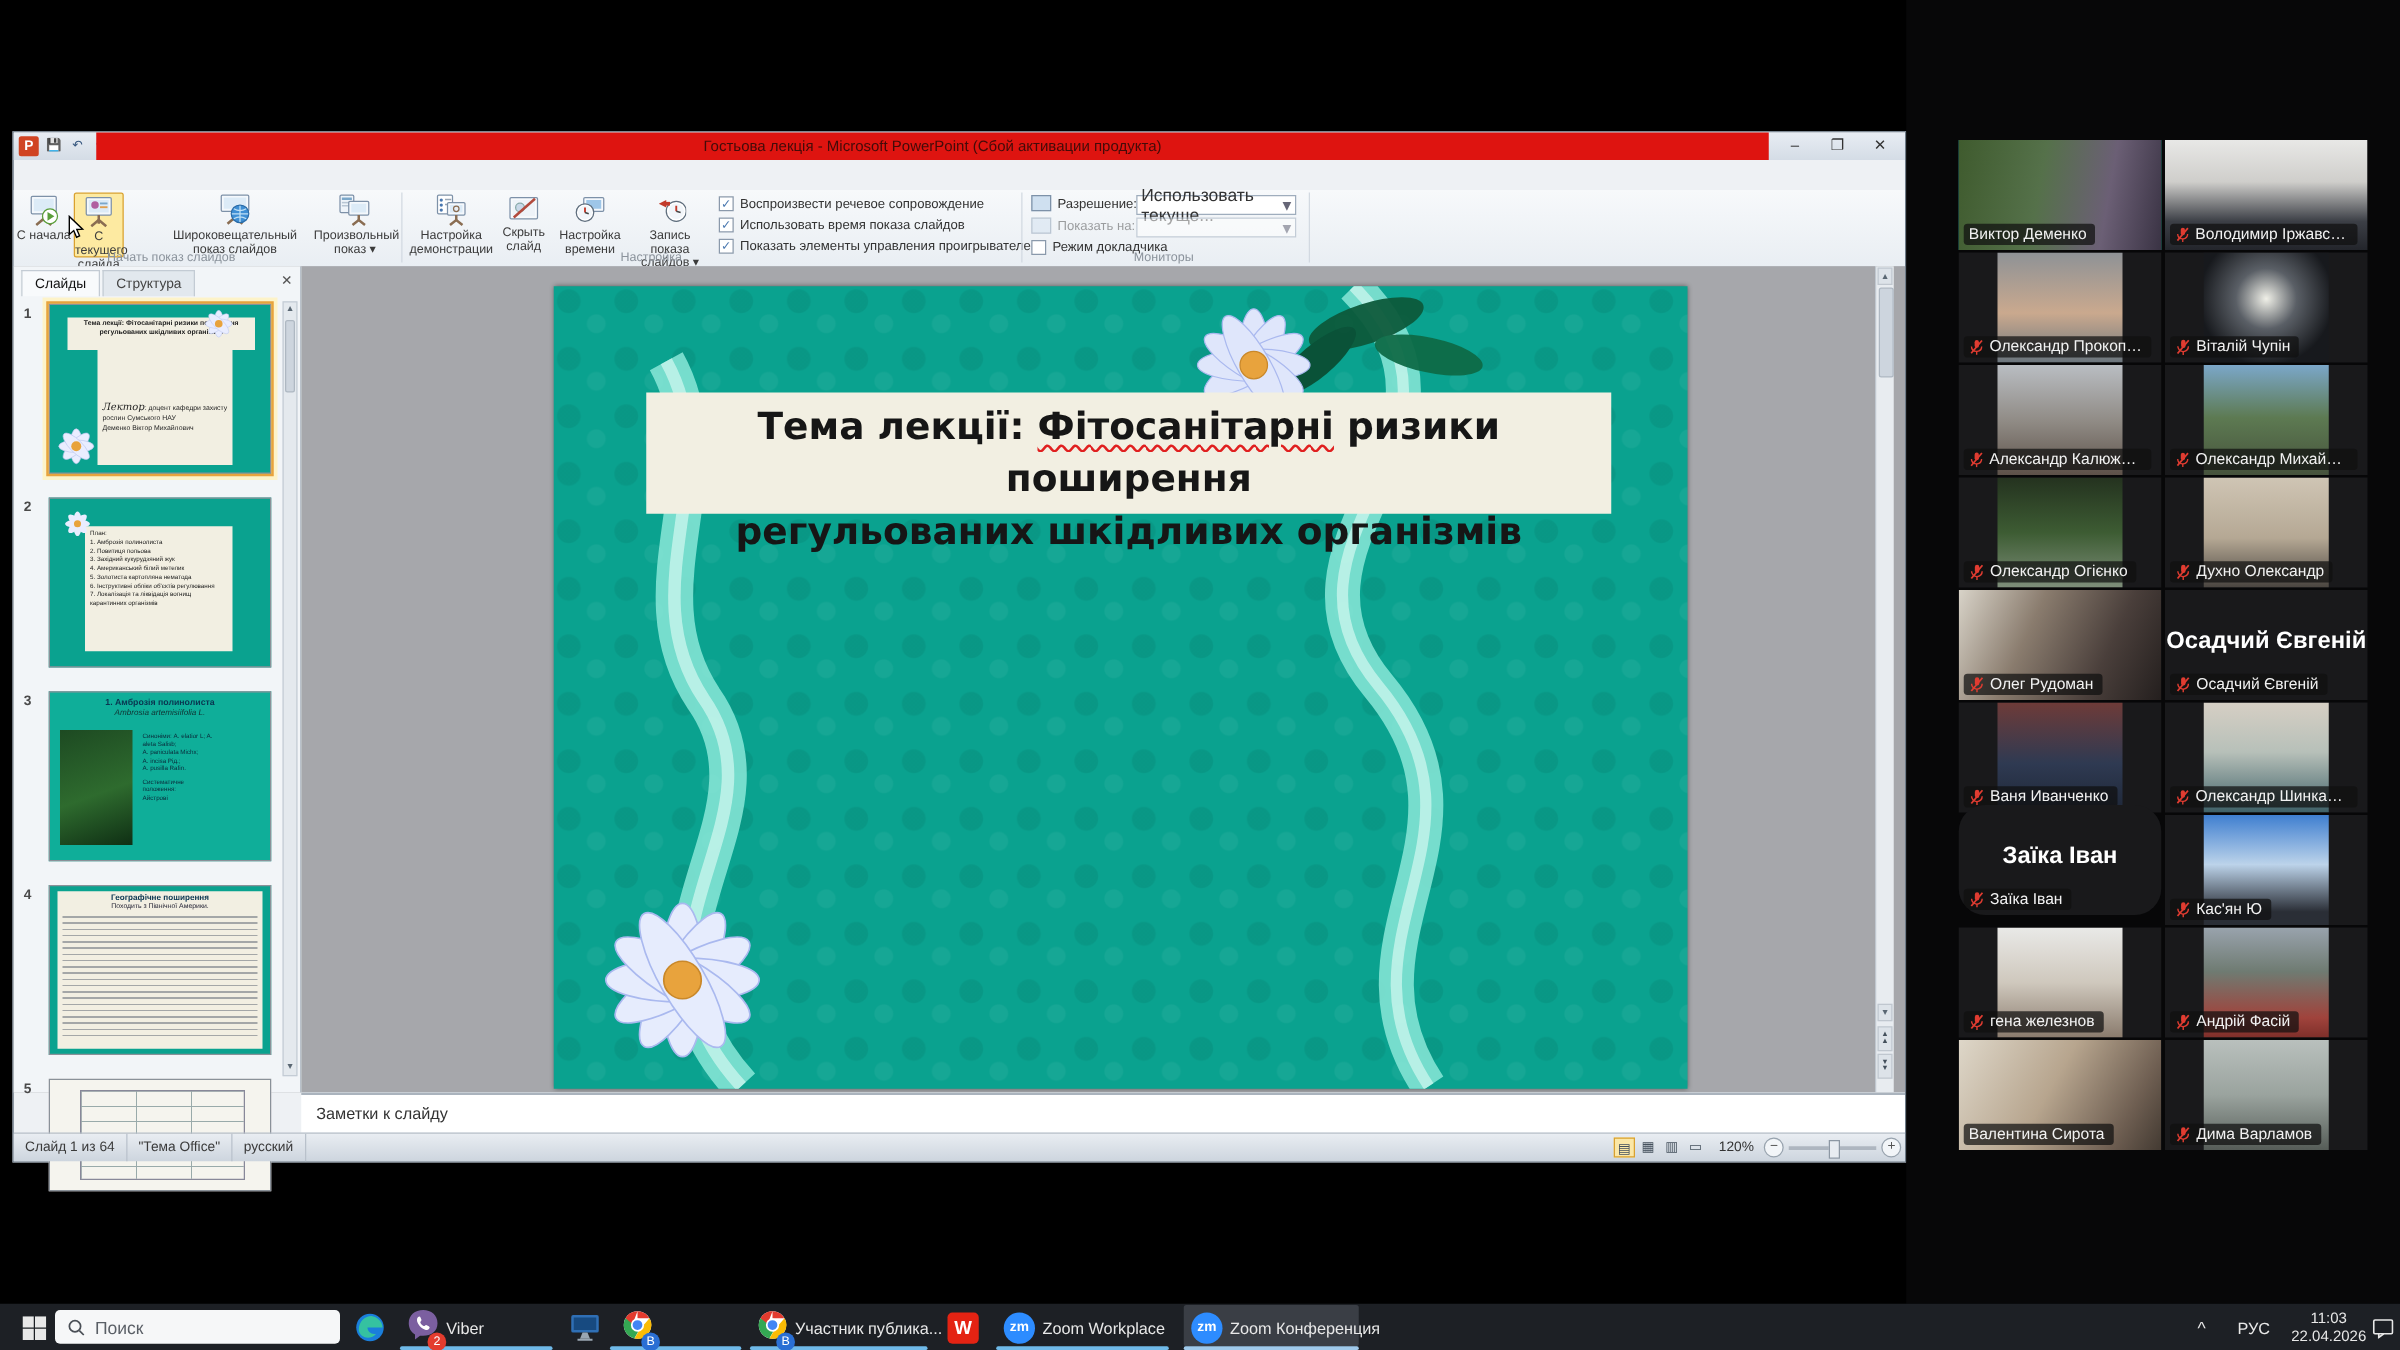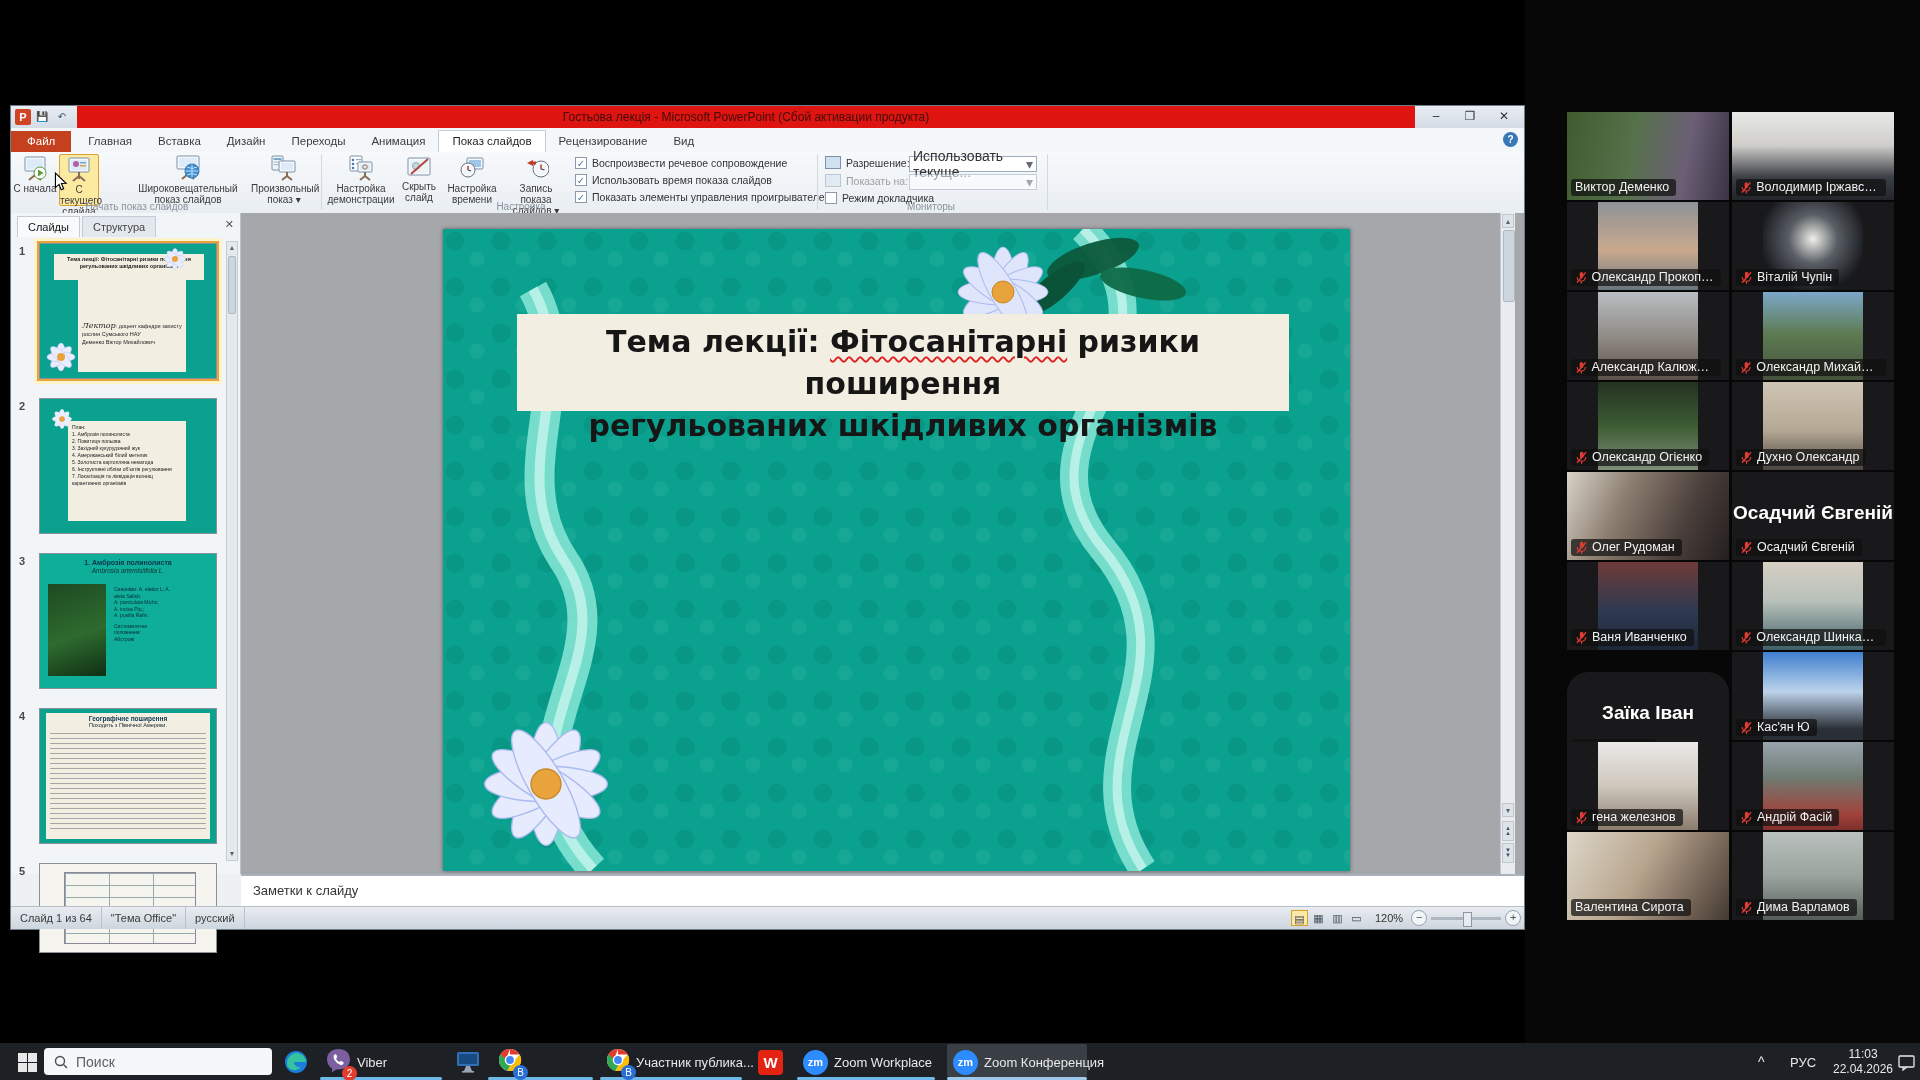--- a/index.html
+++ b/index.html
@@ -106,32 +106,20 @@
       <div class="qicon" style="color:#666;">▾</div>
     </div>
     <div class="abs redbanner">
       <span>Гостьова лекція - Microsoft PowerPoint (Сбой активации продукта)</span>
     </div>
     <div class="abs ttlbtn" style="left:1410px;">–</div>
     <div class="abs ttlbtn" style="left:1444px;">❐</div>
     <div class="abs ttlbtn" style="left:1478px;">✕</div>
   </div>
 
-  <div class="abs tabsrow">
-    <div class="tab file">Файл</div>
-    <div class="tab">Главная</div>
-    <div class="tab">Вставка</div>
-    <div class="tab">Дизайн</div>
-    <div class="tab">Переходы</div>
-    <div class="tab">Анимация</div>
-    <div class="tab active">Показ слайдов</div>
-    <div class="tab">Рецензирование</div>
-    <div class="tab">Вид</div>
-    <div class="helpq abs" style="right:6px;top:4px;">?</div>
-  </div>
 
   <div class="abs ribbon">
 
     <div class="abs bigbtn" style="left:2px;width:44px;">
       <svg class="ic" width="26" height="26" viewBox="0 0 26 26">
           <rect x="3" y="2" width="20" height="14" rx="1" fill="#f4f8fc" stroke="#7d91a8"></rect>
           <rect x="5" y="4" width="16" height="10" fill="#dcebf7"></rect>
           <line x1="13" y1="16" x2="13" y2="22" stroke="#8a6d52" stroke-width="2"></line>
           <path d="M7 25 L13 20 L19 25" fill="none" stroke="#8a6d52" stroke-width="2"></path>
           <circle cx="18" cy="18" r="6" fill="#fff" stroke="#5a9e3a"></circle>
@@ -594,21 +582,21 @@
   <div class="namelabel">
     <svg width="13" height="13" viewBox="0 0 16 16">
         <rect x="6" y="1" width="4.4" height="8" rx="2.2" fill="#e03c31"></rect>
         <path d="M3.5 7.5a4.5 4.5 0 0 0 9 0h1.4a5.9 5.9 0 0 1-5.1 5.8V16H7.4v-2.7A5.9 5.9 0 0 1 2.1 7.5z" fill="#e03c31"></path>
         <line x1="2.5" y1="14.5" x2="13.5" y2="1.5" stroke="#e03c31" stroke-width="1.8"></line>
       </svg>
     <span>Олександр Шинкаре...</span>
     </div>
 </div>
 
-<div class="abs tile" style="left:1567px;top:672px;border-radius:21px;">
+<div class="abs tile" style="left:1567px;top:644px;border-radius:21px;">
   <div class="bigname">Заїка Іван</div>
   <div class="namelabel">
     <svg width="13" height="13" viewBox="0 0 16 16">
         <rect x="6" y="1" width="4.4" height="8" rx="2.2" fill="#e03c31"></rect>
         <path d="M3.5 7.5a4.5 4.5 0 0 0 9 0h1.4a5.9 5.9 0 0 1-5.1 5.8V16H7.4v-2.7A5.9 5.9 0 0 1 2.1 7.5z" fill="#e03c31"></path>
         <line x1="2.5" y1="14.5" x2="13.5" y2="1.5" stroke="#e03c31" stroke-width="1.8"></line>
       </svg>
     <span>Заїка Іван</span>
     </div>
 </div>

